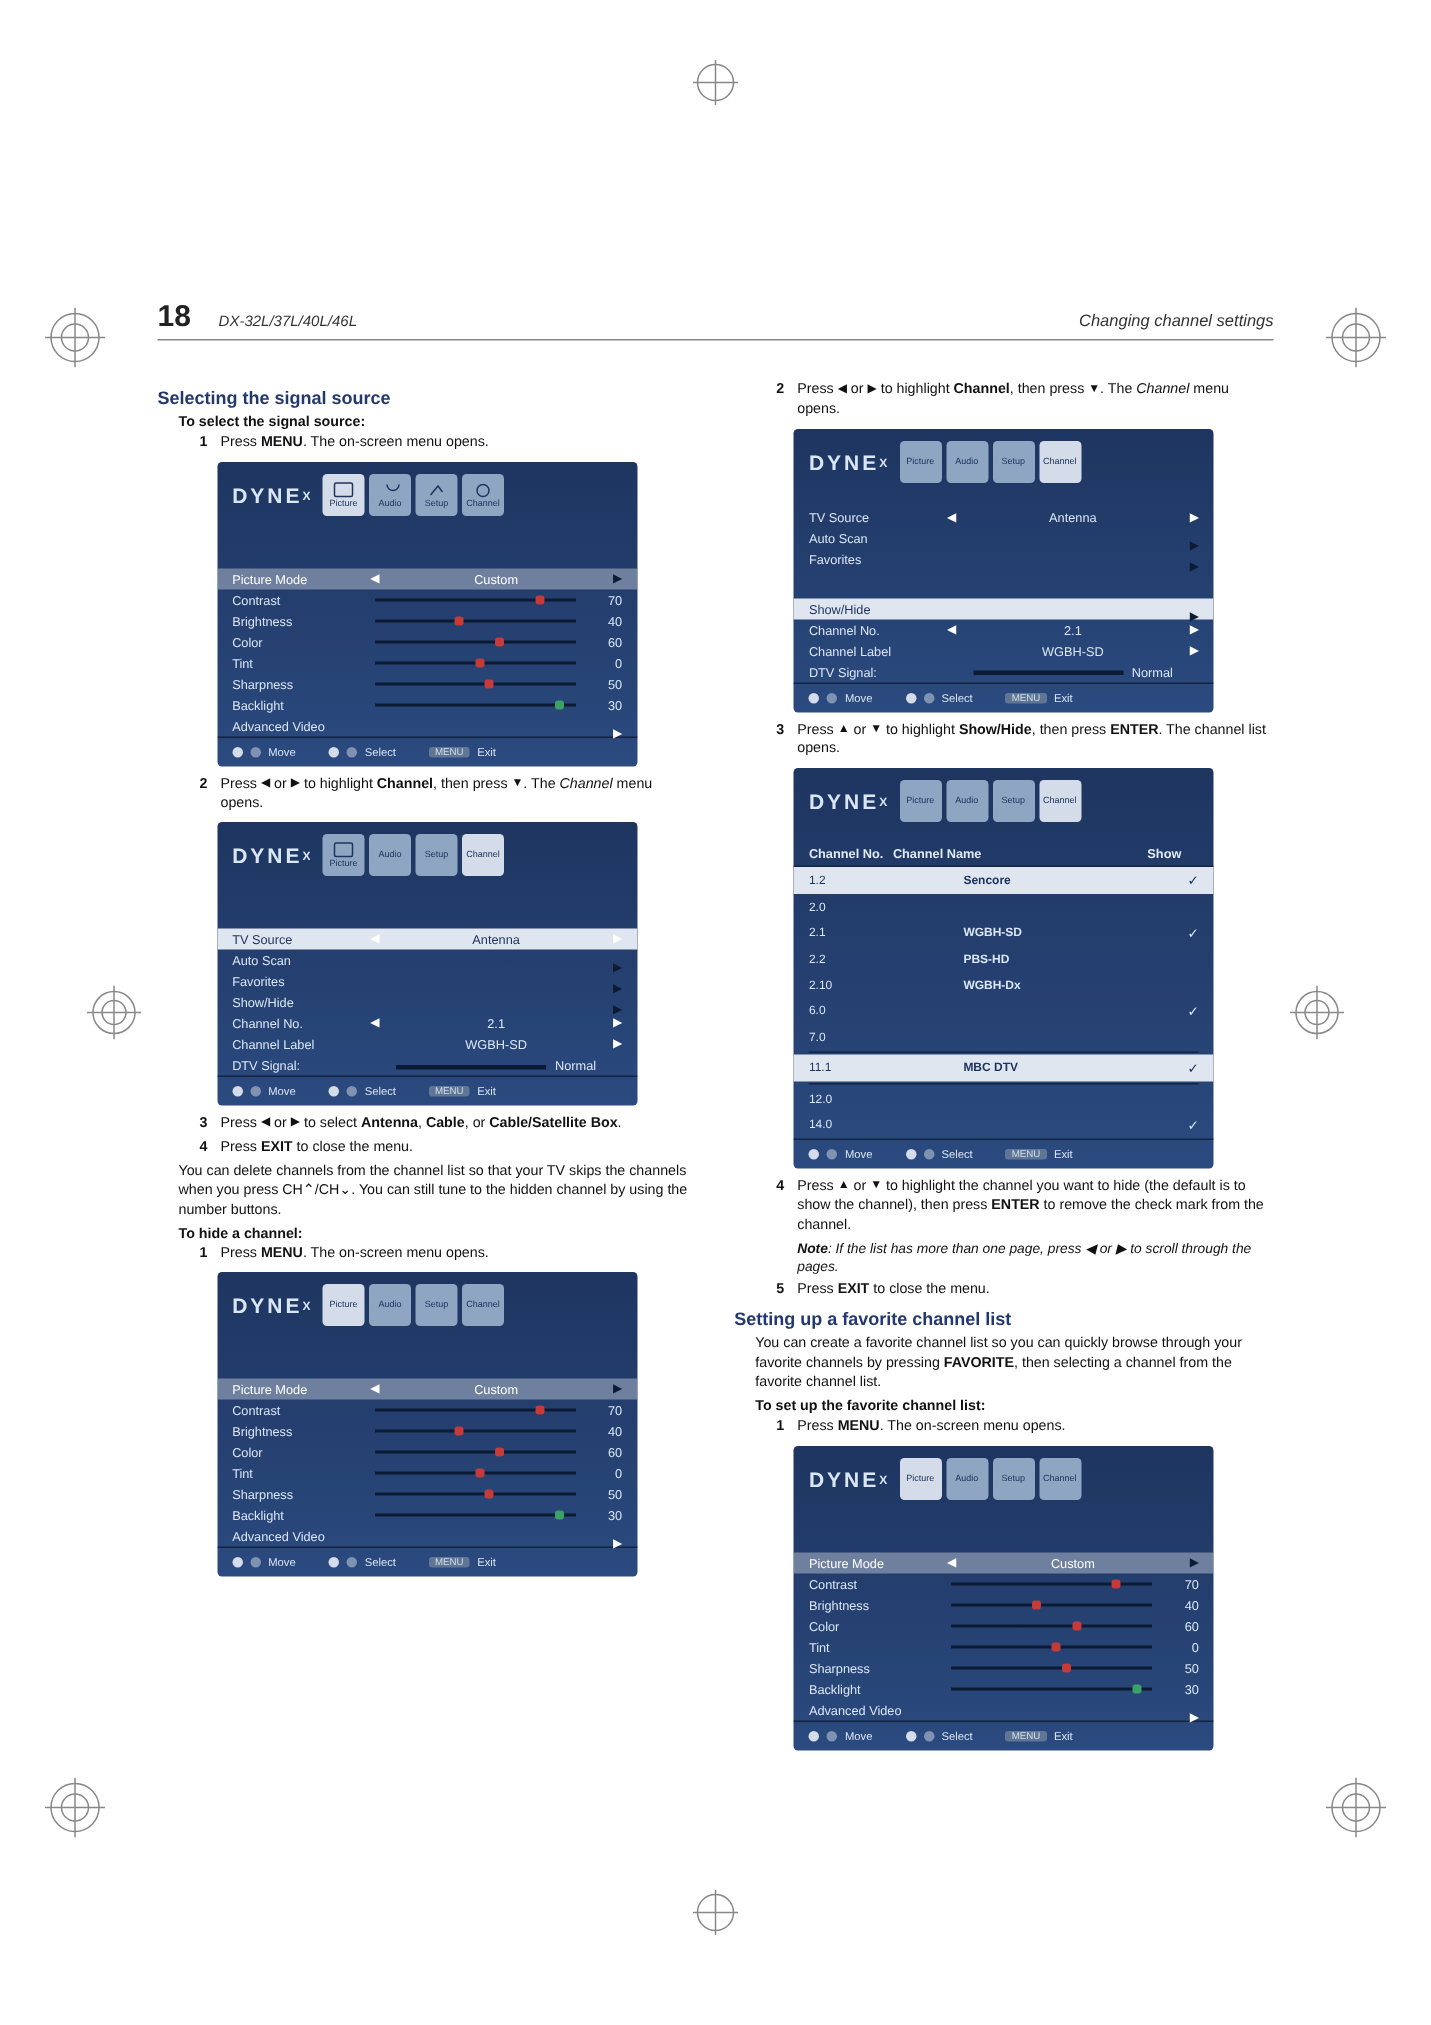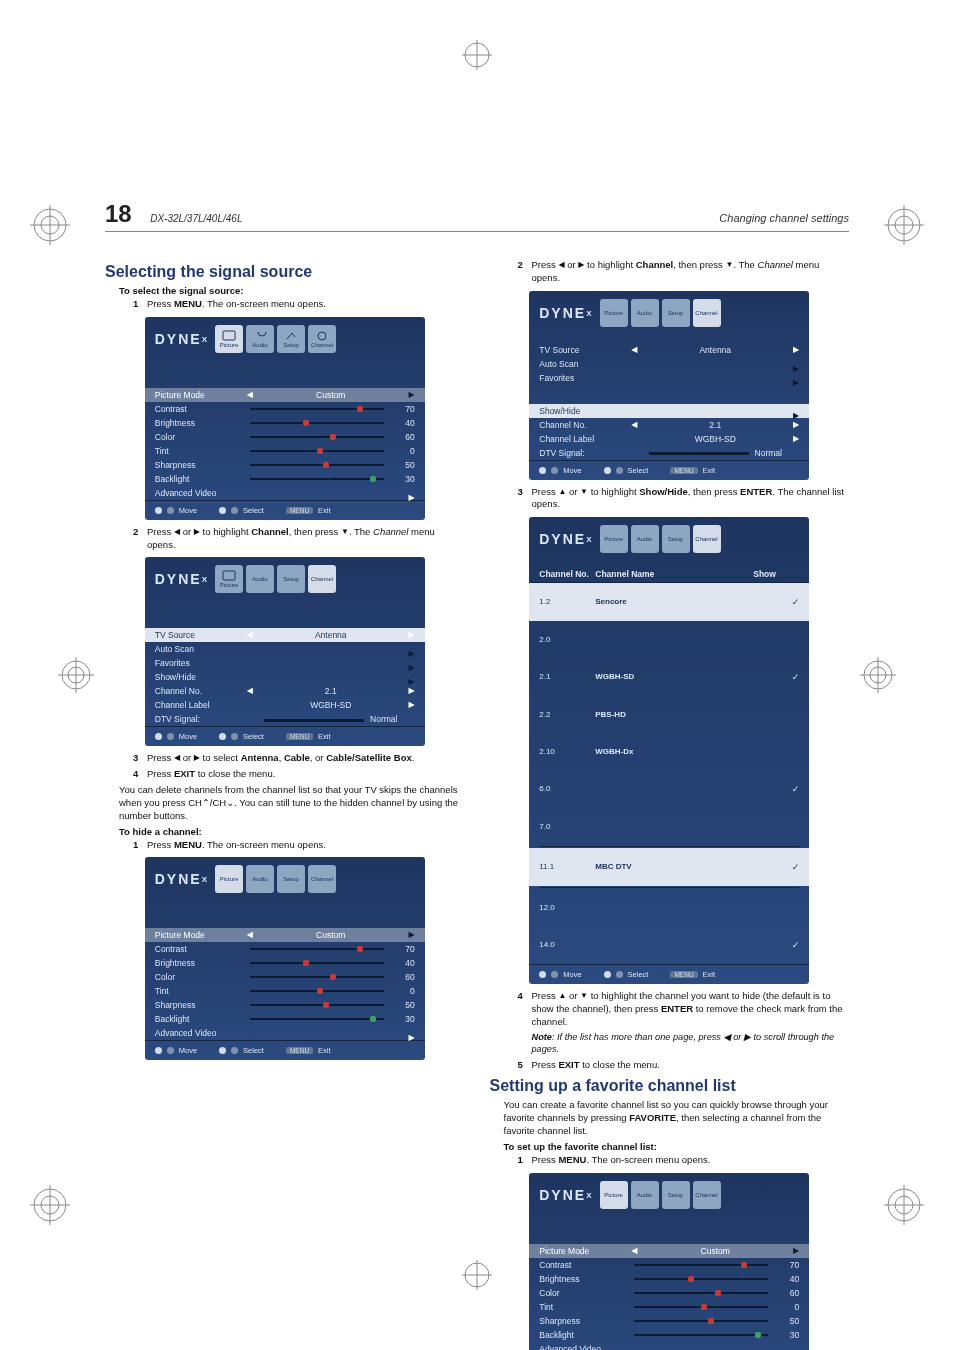--- a/index.html
+++ b/index.html
@@ -35,36 +35,36 @@
     }
     .page-header {
       display: flex;
       justify-content: space-between;
       align-items: baseline;
       border-bottom: 1px solid #888;
       padding-bottom: 3px;
       margin-bottom: 25px;
     }
     .page-num {
-      font-size: 24px;
+      font-size: 20px;
       font-weight: 600;
       color: #222;
       margin-right: 14px;
     }
     .model { font-size: 10px; font-style: italic; color: #333; }
     .section-title-hdr { font-size: 11px; font-style: italic; color: #333; }
 
     .columns {
       display: flex;
       gap: 25px;
     }
     .col { width: 50%; }
 
     .h2 {
-      font-size: 16px;
+      font-size: 12px;
       font-weight: 600;
       color: #23386f;
       margin: 6px 0 4px 0;
     }
     .h3 {
       font-size: 9.5px;
       font-weight: 700;
       color: #111;
       margin: 3px 0 2px 14px;
     }
@@ -164,22 +164,22 @@
       padding:0 4px;
       font-size:6.5px;
     }
     .osd .foot .key-circ {
       width:7px; height:7px; border-radius:50%; background:#d3dce8; display:inline-block;
     }
     .osd .foot .key-circ.dk { opacity:.5; }
 
     
     .osd.cl .hdr { display:flex; padding:0 10px 3px 10px; border-bottom:1px solid #132441; font-size:8.5px; font-weight:700; color:#e0e9f5;}
-    .osd.cl .hdr .c1{width:56px;} .osd.cl .hdr .c2{flex:1;} .osd.cl .hdr .c3{width:46px;text-align:left;}
-    .osd.cl .r {display:flex; padding:14px 10px; font-size:8px;}
+    .osd.cl .hdr .c1{width:56px;} .osd.cl .hdr .c2{flex:1;} .osd.cl .hdr .c3{width:46px;text-align:center;}
+    .osd.cl .r {display:flex; padding:4px 10px; font-size:8px;gap:47px;}
     .osd.cl .r .c1{width:56px;} .osd.cl .r .c2{flex:1; font-weight:700;} .osd.cl .r .c3{width:46px;text-align:right; font-size:9px;}
     .osd.cl .r.sel { background:#dfe6ef; color:#1e3560; }
     .osd.cl .sep { border-top:1px solid #132441; margin:1px 10px;}
 
     .sup { font-size:8px; vertical-align: 2px;}
   </style>
 </head>
 <body>
 
 <div class="reg-mark reg-tl"><svg viewBox="0 0 40 40">

